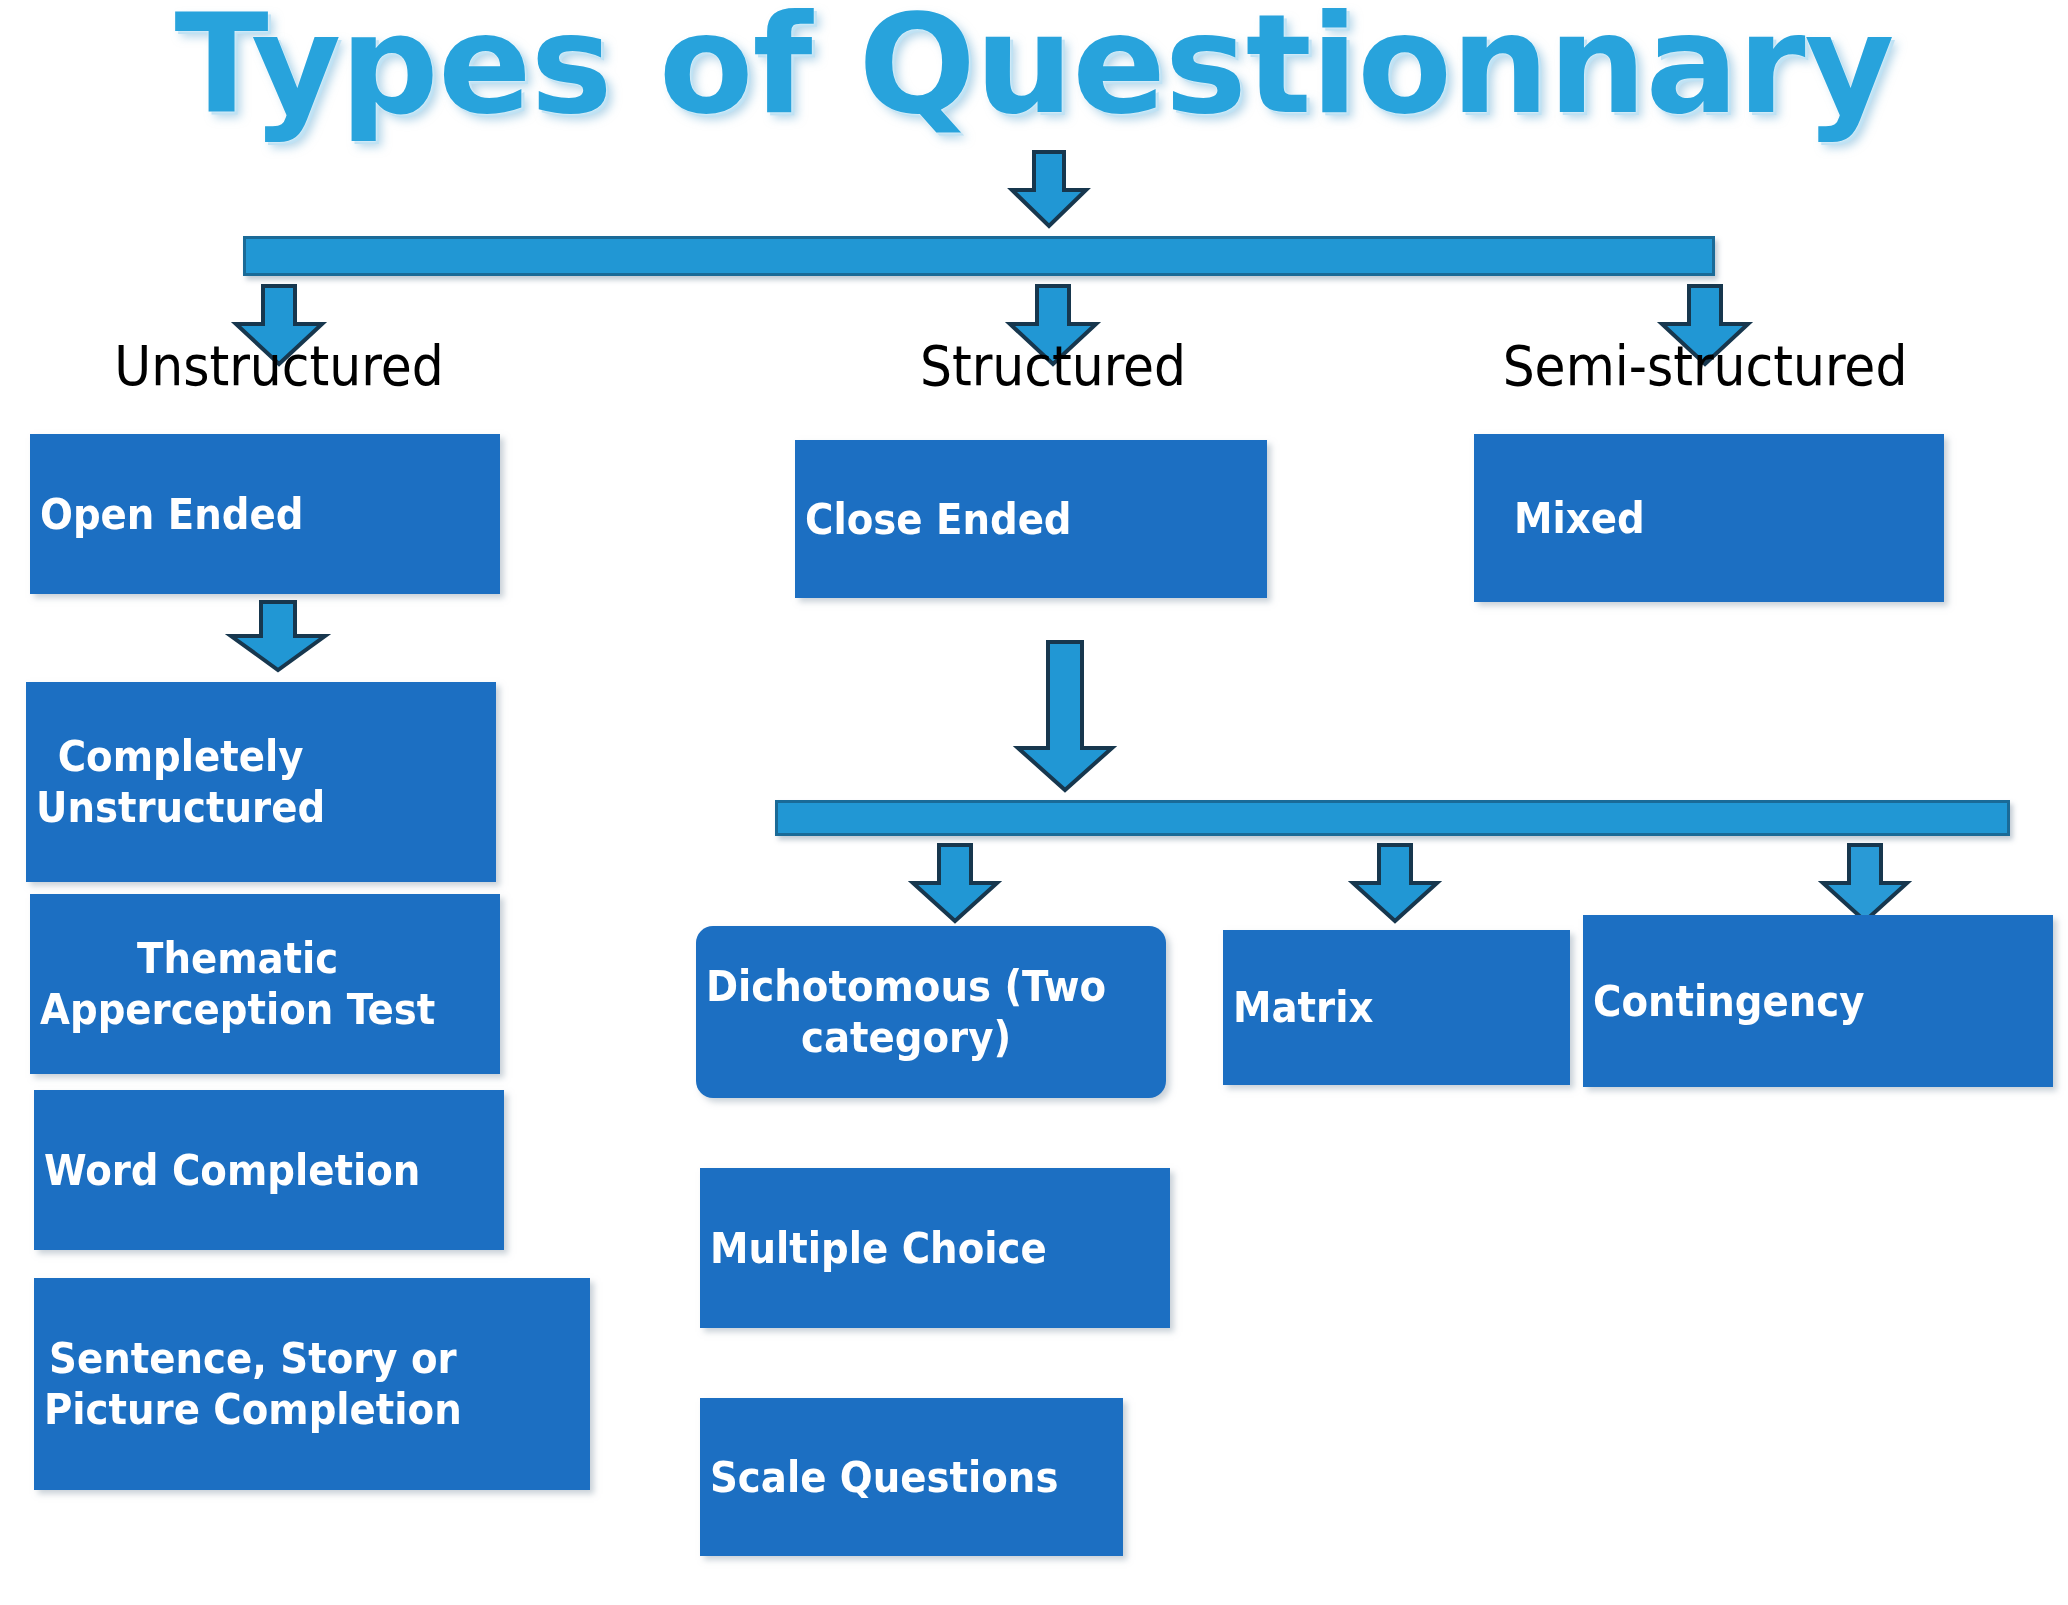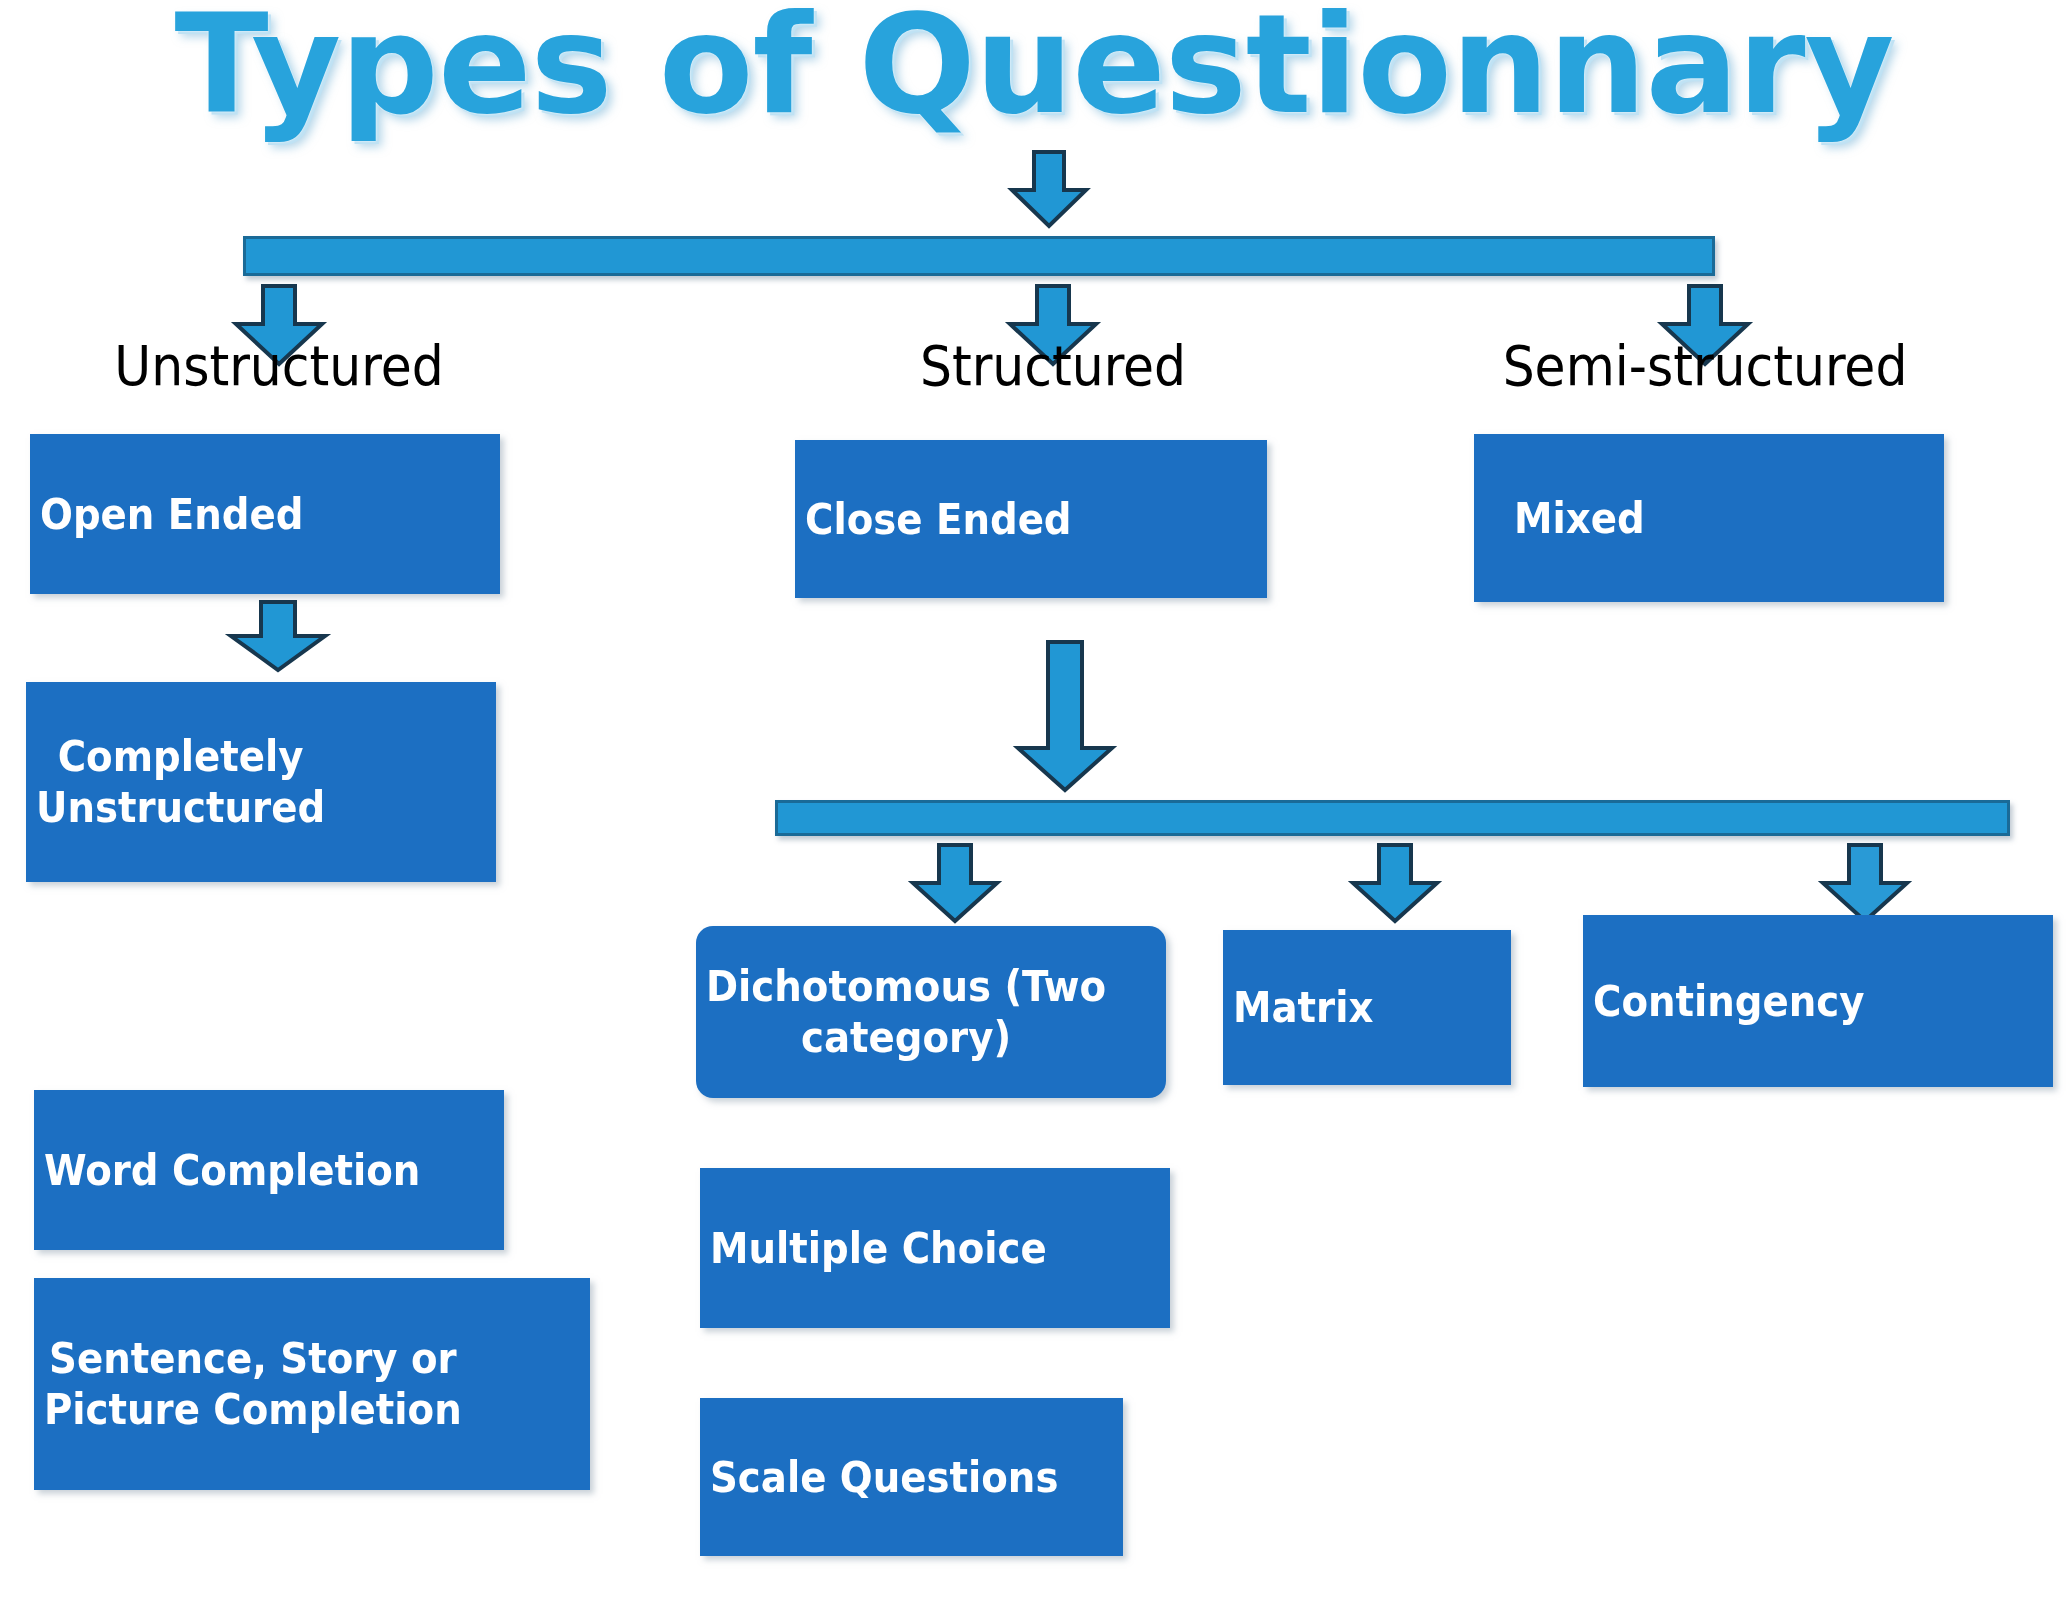--- a/index.html
+++ b/index.html
@@ -128,20 +128,24 @@
     <svg width="100" height="72" viewBox="0 0 100 72">
       <polygon points="33,2 67,2 67,36 97,36 50,70 3,36 33,36" fill="#2197d4" stroke="#17374e" stroke-width="4" stroke-linejoin="miter"></polygon>
     </svg>
   </div>
 
   <div class="box" style="left:26px; top:682px; width:470px; height:200px;">
     <span>Completely
 Unstructured</span>
   </div>
 
+  <div class="box" style="left:30px; top:894px; width:470px; height:180px;">
+    <span>Thematic
+Apperception Test</span>
+  </div>
 
   <div class="box" style="left:34px; top:1090px; width:470px; height:160px;">
     <span>Word Completion</span>
   </div>
 
   <div class="box" style="left:34px; top:1270px; width:556px; height:212px;margin-top:8px;">
     <span>Sentence, Story or
 Picture Completion</span>
   </div>
 
@@ -181,21 +185,21 @@
   </div>
 
   <div class="box" style="left:700px; top:1168px; width:470px; height:160px;">
     <span>Multiple Choice</span>
   </div>
 
   <div class="box" style="left:700px; top:1398px; width:423px; height:158px;">
     <span>Scale Questions</span>
   </div>
 
-  <div class="box" style="left:1223px; top:930px; width:288px; height:155px;">
+  <div class="box" style="left:1223px; top:930px; width:347px; height:155px;">
     <span>Matrix</span>
   </div>
 
   <div class="box" style="left:1583px; top:915px; width:470px; height:172px;">
     <span>Contingency</span>
   </div>
 
   <div class="box" style="left:1474px; top:434px; width:470px; height:168px;padding-left:40px;">
     <span>Mixed</span>
   </div>

